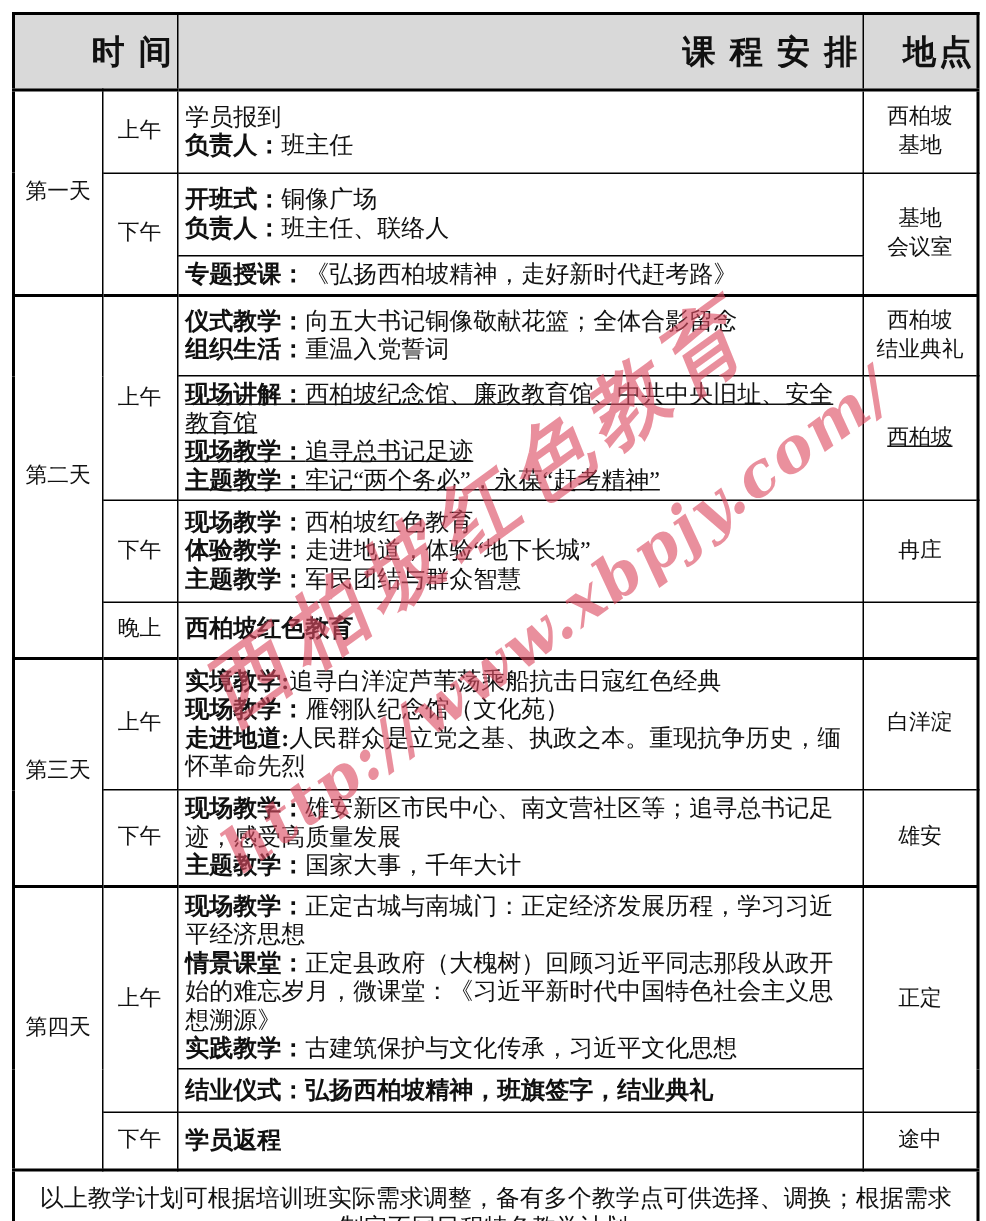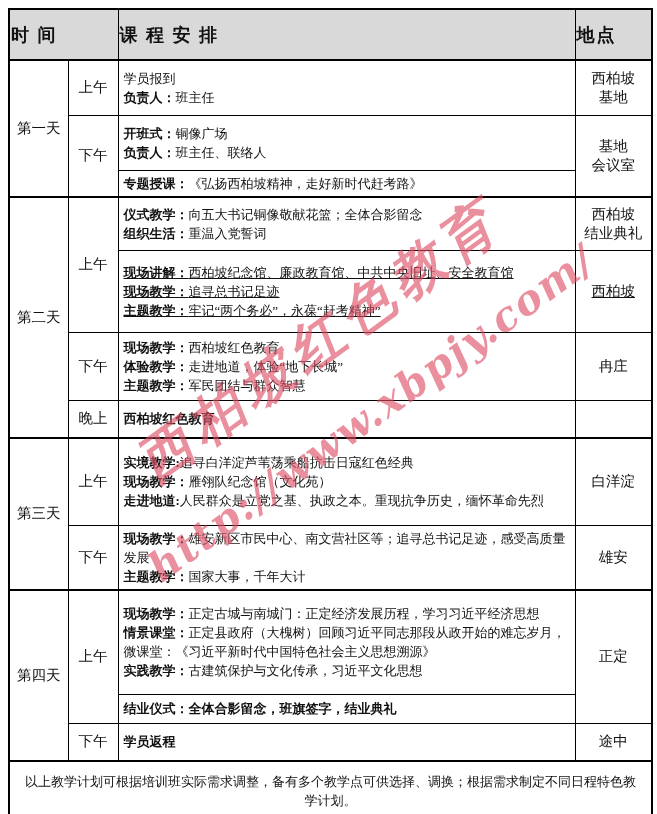--- a/index.html
+++ b/index.html
@@ -19,28 +19,28 @@
     border:2px solid #000;
   }
   col.c-day{width:59px;}
   col.c-period{width:50px;}
   col.c-content{width:457px;}
   col.c-loc{width:77px;}
   th,td{border:1px solid #000;}
   thead th{
     background:#d9d9d9;
     height:47px;
-    font-size:18px;
+    font-size:22px;
     font-weight:bold;
     letter-spacing:2px;
-    text-align:left;
+    text-align:right;
     border-bottom:2px solid #000;
   }
   td{
-    font-size:13px;
+    font-size:16px;
     line-height:19px;
     vertical-align:middle;
     padding:3px 5px;
   }
   td.day,td.period,td.loc{
     text-align:center;
     padding:2px 1px;
     font-size:14.5px;
   }
   tr.group-start td{border-top:2px solid #000;}
@@ -196,21 +196,21 @@
           <div><b>现场教学：</b><span>正定古城与南城门：正定经济发展历程，学习习近平经济思想</span></div>
           <div><b>情景课堂：</b><span>正定县政府（大槐树）回顾习近平同志那段从政开始的难忘岁月，微课堂：《习近平新时代中国特色社会主义思想溯源》</span></div>
           <div><b>实践教学：</b><span>古建筑保护与文化传承，习近平文化思想</span></div>
         </td>
         <td class="loc" rowspan="2">
           <div>正定</div>
         </td>
       </tr>
       <tr style="height: 29px;">
         <td class="content">
-          <div><b>结业仪式：全体合影留念，班旗签字，结业典礼</b></div>
+          <div><b>结业仪式：弘扬西柏坡精神，班旗签字，结业典礼</b></div>
         </td>
       </tr>
       <tr style="height: 38px;">
         <td class="period" rowspan="1">下午</td>
         <td class="content">
           <div><b>学员返程</b></div>
         </td>
         <td class="loc" rowspan="1">
           <div>途中</div>
         </td>

